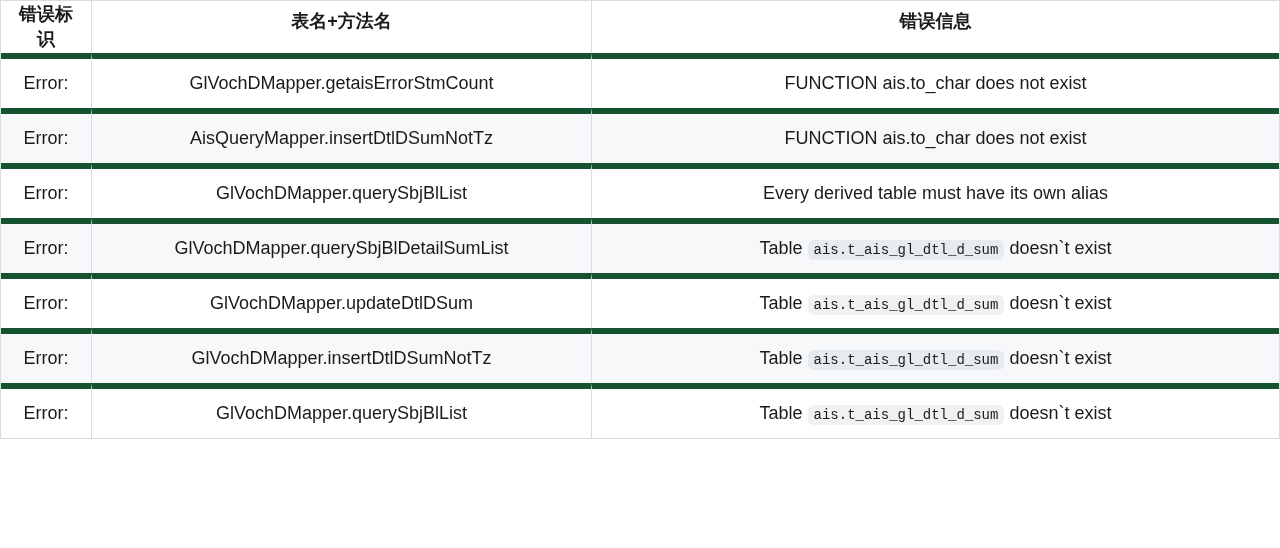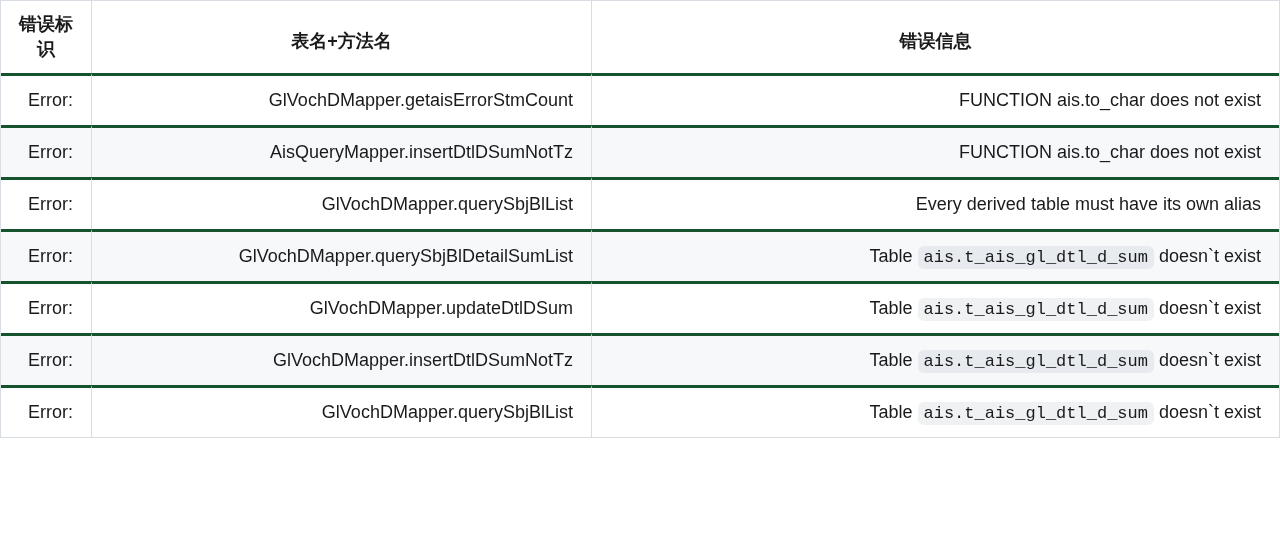--- a/index.html
+++ b/index.html
@@ -15,34 +15,34 @@
       padding: 0;
     }
     table {
       width: 100%;
       border-collapse: separate;
       border-spacing: 0;
       border: 1px solid #d8dde3;
     }
     th, td {
       padding: 14px 18px;
-      text-align: right;
-      border-top: 3px solid #14532d;
+      text-align: center;
+      border-top: 6px solid #14532d;
       border-left: 1px solid #d8dde3;
       vertical-align: middle;
     }
     th:first-child, td:first-child {
       border-left: none;
     }
     thead th {
       border-top: none;
       text-align: center;
       font-weight: 700;
       background: #ffffff;
-      padding-top: 28px;
+      padding-top: 8px;
       padding-bottom: 20px;
     }
     thead th:first-child {
       max-width: 90px;
       width: 90px;
       line-height: 1.4;
       padding: 0 16px;
     }
     tbody tr:nth-child(even) {
       background: #f6f8fa;
@@ -51,21 +51,21 @@
       background: #ffffff;
     }
     td.col-flag {
       width: 90px;
     }
     td.col-method {
       width: 500px;
     }
     code {
       font-family: ui-monospace, SFMono-Regular, "SF Mono", Menlo, Consolas, "Liberation Mono", monospace;
-      font-size: 17px;
+      font-size: 14px;
       background: rgba(175, 184, 193, 0.2);
       border-radius: 6px;
       padding: 2px 6px;
     }
   </style>
 </head>
 <body>
 
 <table>
   <thead>

